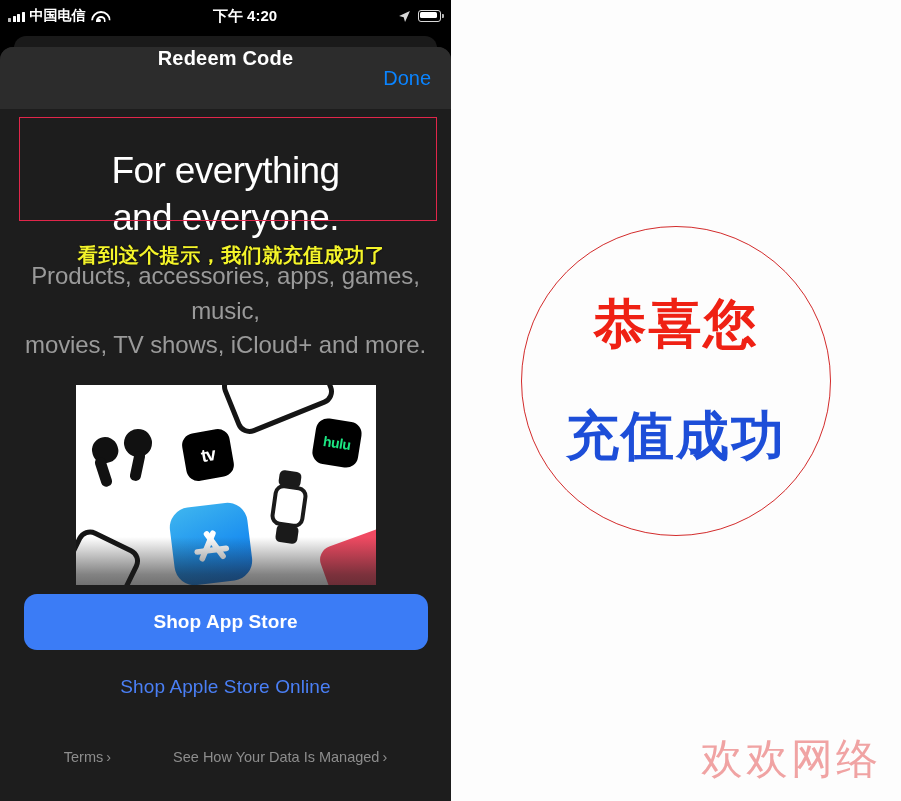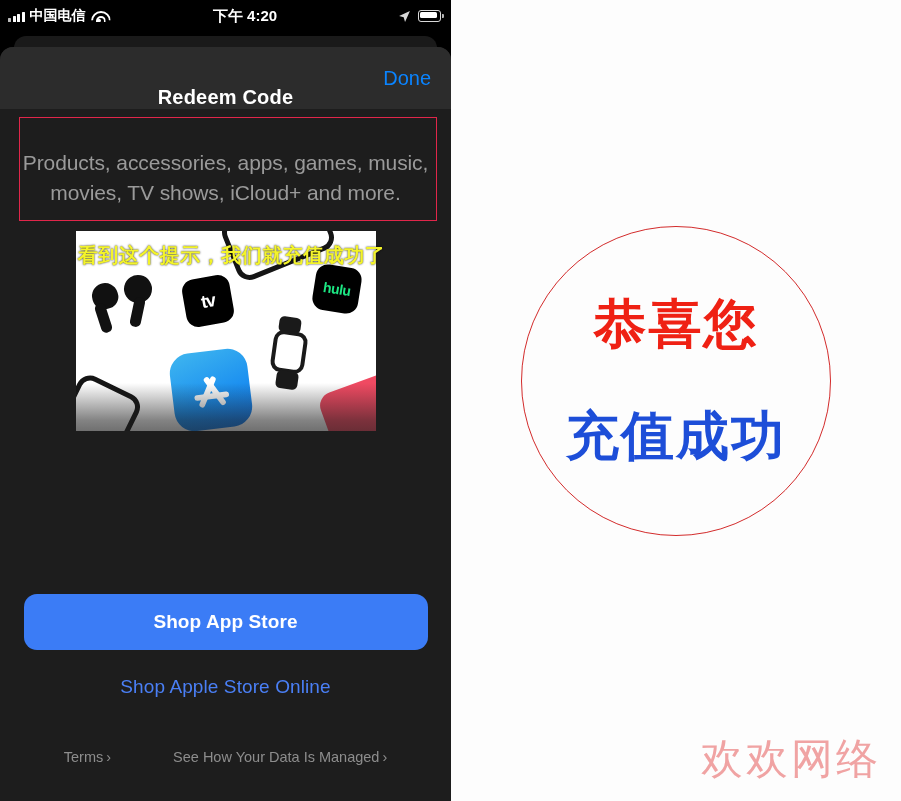--- a/index.html
+++ b/index.html
@@ -72,21 +72,21 @@
     background:#1a1a1a; border-radius:12px 12px 0 0;
   }
 
   
   .sheet {
     position:absolute; left:0; top:47px; width:451px; height:754px;
     background:#242424; border-radius:13px 13px 0 0; overflow:hidden;
   }
   .navbar {
     position:relative; height:62px;
-    display:flex; align-items:flex-end; justify-content:center;
+    display:flex; align-items:flex-start; justify-content:center;
     background:#2c2c2c;
   }
   .nav-title { color:#fff; font-size:20px; font-weight:700; letter-spacing:.2px; }
   .nav-done {
     position:absolute; right:20px; top:50%; transform:translateY(-50%);
     color:#0a84ff; font-size:20px; font-weight:500;
   }
 
   
   .banner {
@@ -113,21 +113,21 @@
 
   
   .hero {
     position:relative; background:#1d1d1d; padding-top:22px; height:100%;
   }
   .headline {
     color:#fff; text-align:center; font-size:37px; font-weight:400;
     line-height:1.28; letter-spacing:-0.6px; margin-top:16px;
   }
   .subhead {
-    color:#9a9a9a; text-align:center; font-size:21px; line-height:1.45;
+    color:#9a9a9a; text-align:center; font-size:24px; line-height:1.45;
     margin-top:17px; letter-spacing:-.1px;
   }
 
   
   .anno-cn {
     position:absolute; left:0; right:0; top:242px; text-align:center;
     color:#f4f42a; font-size:20px; font-weight:700; z-index:35;
     letter-spacing:.5px; text-shadow:0 0 2px rgba(0,0,0,.9);margin-left:12px;
   }
 
@@ -270,20 +270,24 @@
 
     <div class="sheet">
 
       <div class="navbar">
         <div class="nav-title">Redeem Code</div>
         <div class="nav-done">Done</div>
       </div>
 
 
       <div class="hero">
+        <div class="headline">
+          <div>For everything</div>
+          <div>and everyone.</div>
+        </div>
         <div class="subhead">
           <div>Products, accessories, apps, games, music,</div>
           <div>movies, TV shows, iCloud+ and more.</div>
         </div>
 
         <div class="collage-wrap">
           <div class="collage-tail"></div>
           <div class="collage">
             <div class="c-item ipad-top"></div>
             <div class="c-item pod pod1"></div>

